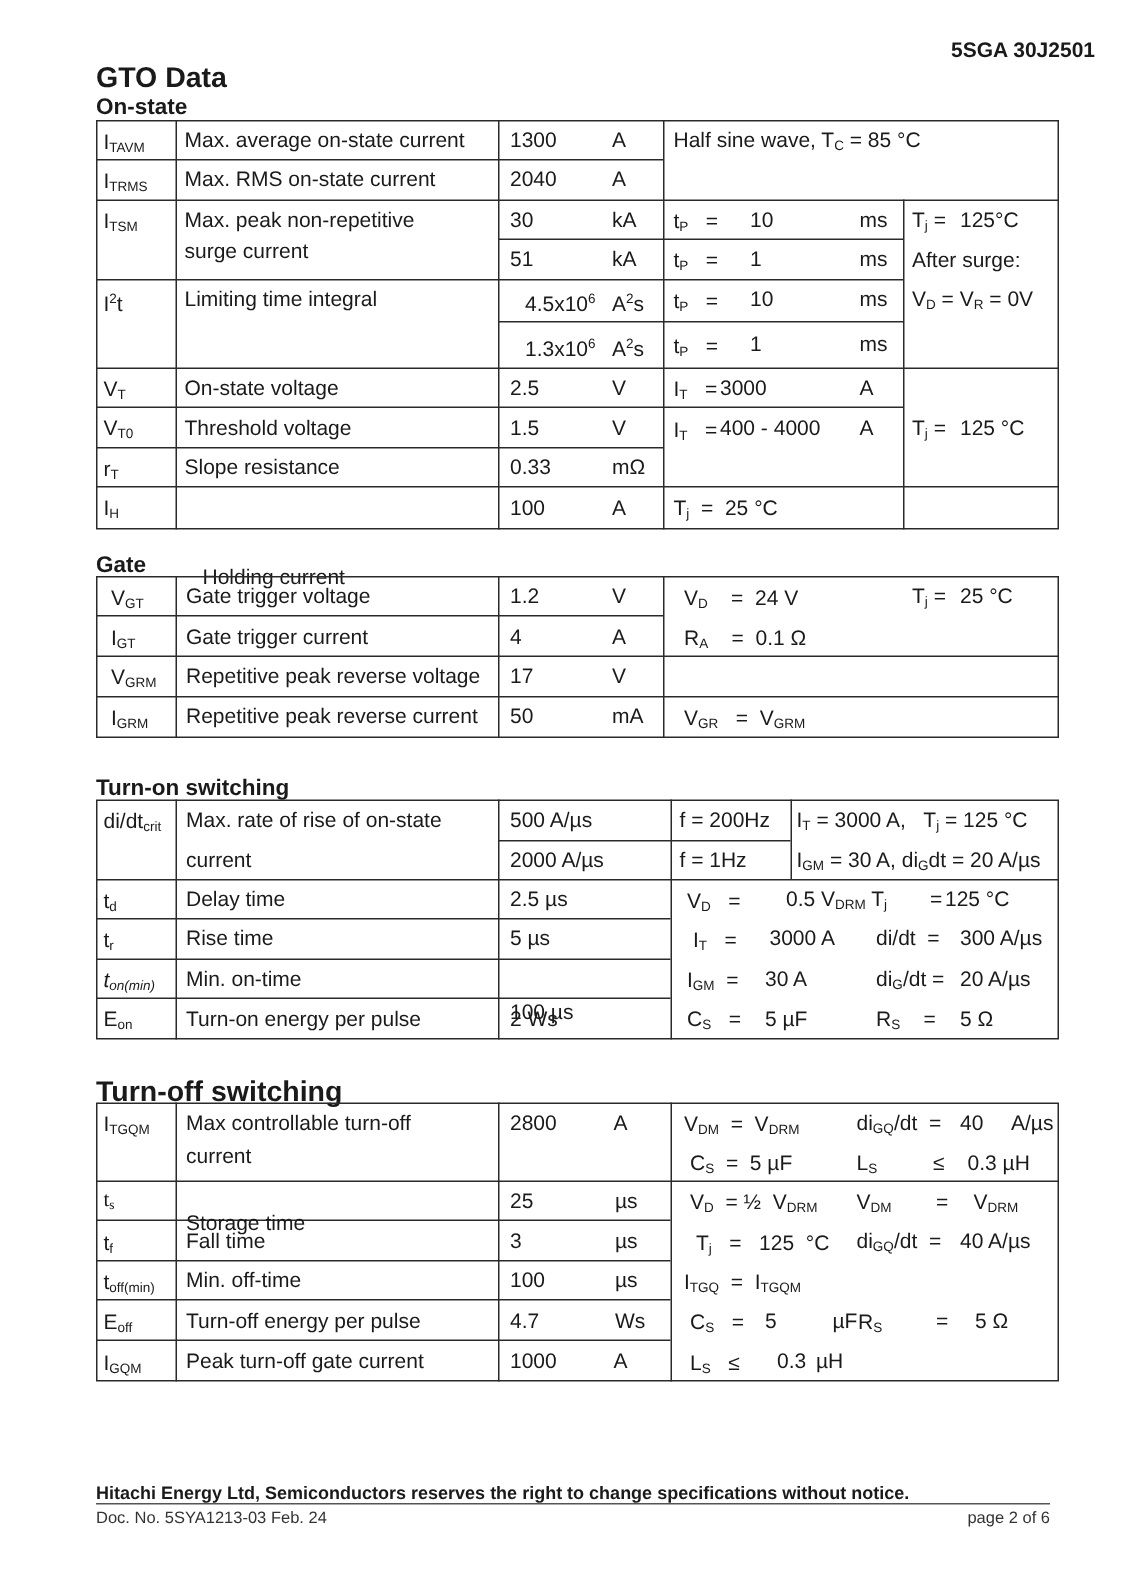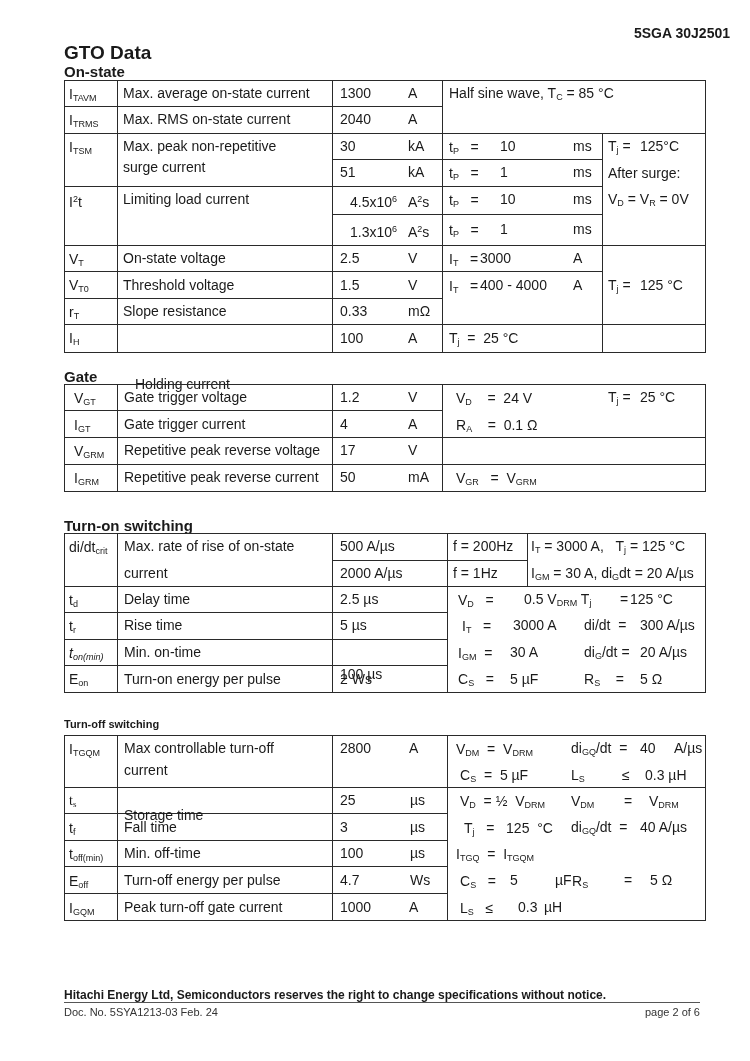--- a/index.html
+++ b/index.html
@@ -65,21 +65,21 @@
 <div class="abs t" style="left:449px; top:165px;">t<span class="sub">P</span>&nbsp;&nbsp;&nbsp;=</div>
 <div class="abs t r" style="left:500px; width:66px; top:164px;">1</div>
 <div class="abs t" style="left:573px; top:164px;">ms</div>
 
 <div class="abs t" style="left:608px; top:138px;">T<span class="sub">j</span> =</div>
 <div class="abs t r" style="left:640px; width:52px; top:138px;">125°C</div>
 <div class="abs t" style="left:608px; top:165px;">After surge:</div>
 <div class="abs t" style="left:608px; top:191px;">V<span class="sub">D</span> = V<span class="sub">R</span> = 0V</div>
 
 <div class="abs t" style="left:69px; top:191px;">I<sup>2</sup>t</div>
-<div class="abs t" style="left:123px; top:191px;">Limiting load current</div>
+<div class="abs t" style="left:123px; top:191px;">Limiting time integral</div>
 <div class="abs t" style="left:350px; top:191px;"><span>4.5x10</span><sup>6</sup></div>
 <div class="abs t" style="left:408px; top:191px;">A<sup>2</sup>s</div>
 <div class="abs t" style="left:350px; top:221px;"><span>1.3x10</span><sup>6</sup></div>
 <div class="abs t" style="left:408px; top:221px;">A<sup>2</sup>s</div>
 <div class="abs t" style="left:449px; top:192px;">t<span class="sub">P</span>&nbsp;&nbsp;&nbsp;=</div>
 <div class="abs t r" style="left:500px; width:66px; top:191px;">10</div>
 <div class="abs t" style="left:573px; top:191px;">ms</div>
 <div class="abs t" style="left:449px; top:222px;">t<span class="sub">P</span>&nbsp;&nbsp;&nbsp;=</div>
 <div class="abs t r" style="left:500px; width:66px; top:221px;">1</div>
 <div class="abs t" style="left:573px; top:221px;">ms</div>
@@ -201,21 +201,21 @@
 <div class="abs t" style="left:458px; top:645px;">I<span class="sub">GM</span>&nbsp;&nbsp;=</div>
 <div class="abs t r" style="left:510px; width:50px; top:644px;">30 A</div>
 <div class="abs t" style="left:584px; top:644px;">di<span class="sub">G</span>/dt =</div>
 <div class="abs t r" style="left:640px; width:62px; top:644px;">20 A/µs</div>
 
 <div class="abs t" style="left:458px; top:671px;">C<span class="sub">S</span>&nbsp;&nbsp;&nbsp;=</div>
 <div class="abs t r" style="left:510px; width:58px; top:671px;">5 µF</div>
 <div class="abs t" style="left:584px; top:671px;">R<span class="sub">S</span>&nbsp;&nbsp;&nbsp;&nbsp;=</div>
 <div class="abs t r" style="left:640px; width:45px; top:671px;">5 Ω</div>
 
-<div class="abs b" style="left:64px; top:718px; font-size:11px;">Turn-off switching</div>
+<div class="abs b" style="left:64px; top:718px; font-size:19px;">Turn-off switching</div>
 <div>
   <div class="frame" style="left:64px; top:735px; width:642px; height:186px;"></div>
   <div class="vl" style="left:117px; top:735px; height:186px;"></div>
   <div class="vl" style="left:332px; top:735px; height:186px;"></div>
   <div class="vl" style="left:447px; top:735px; height:186px;"></div>
   <div class="hl" style="left:64px; top:787px; width:642px;"></div>
   <div class="hl" style="left:64px; top:813px; width:383px;"></div>
   <div class="hl" style="left:64px; top:840px; width:383px;"></div>
   <div class="hl" style="left:64px; top:866px; width:383px;"></div>
   <div class="hl" style="left:64px; top:893px; width:383px;"></div>

